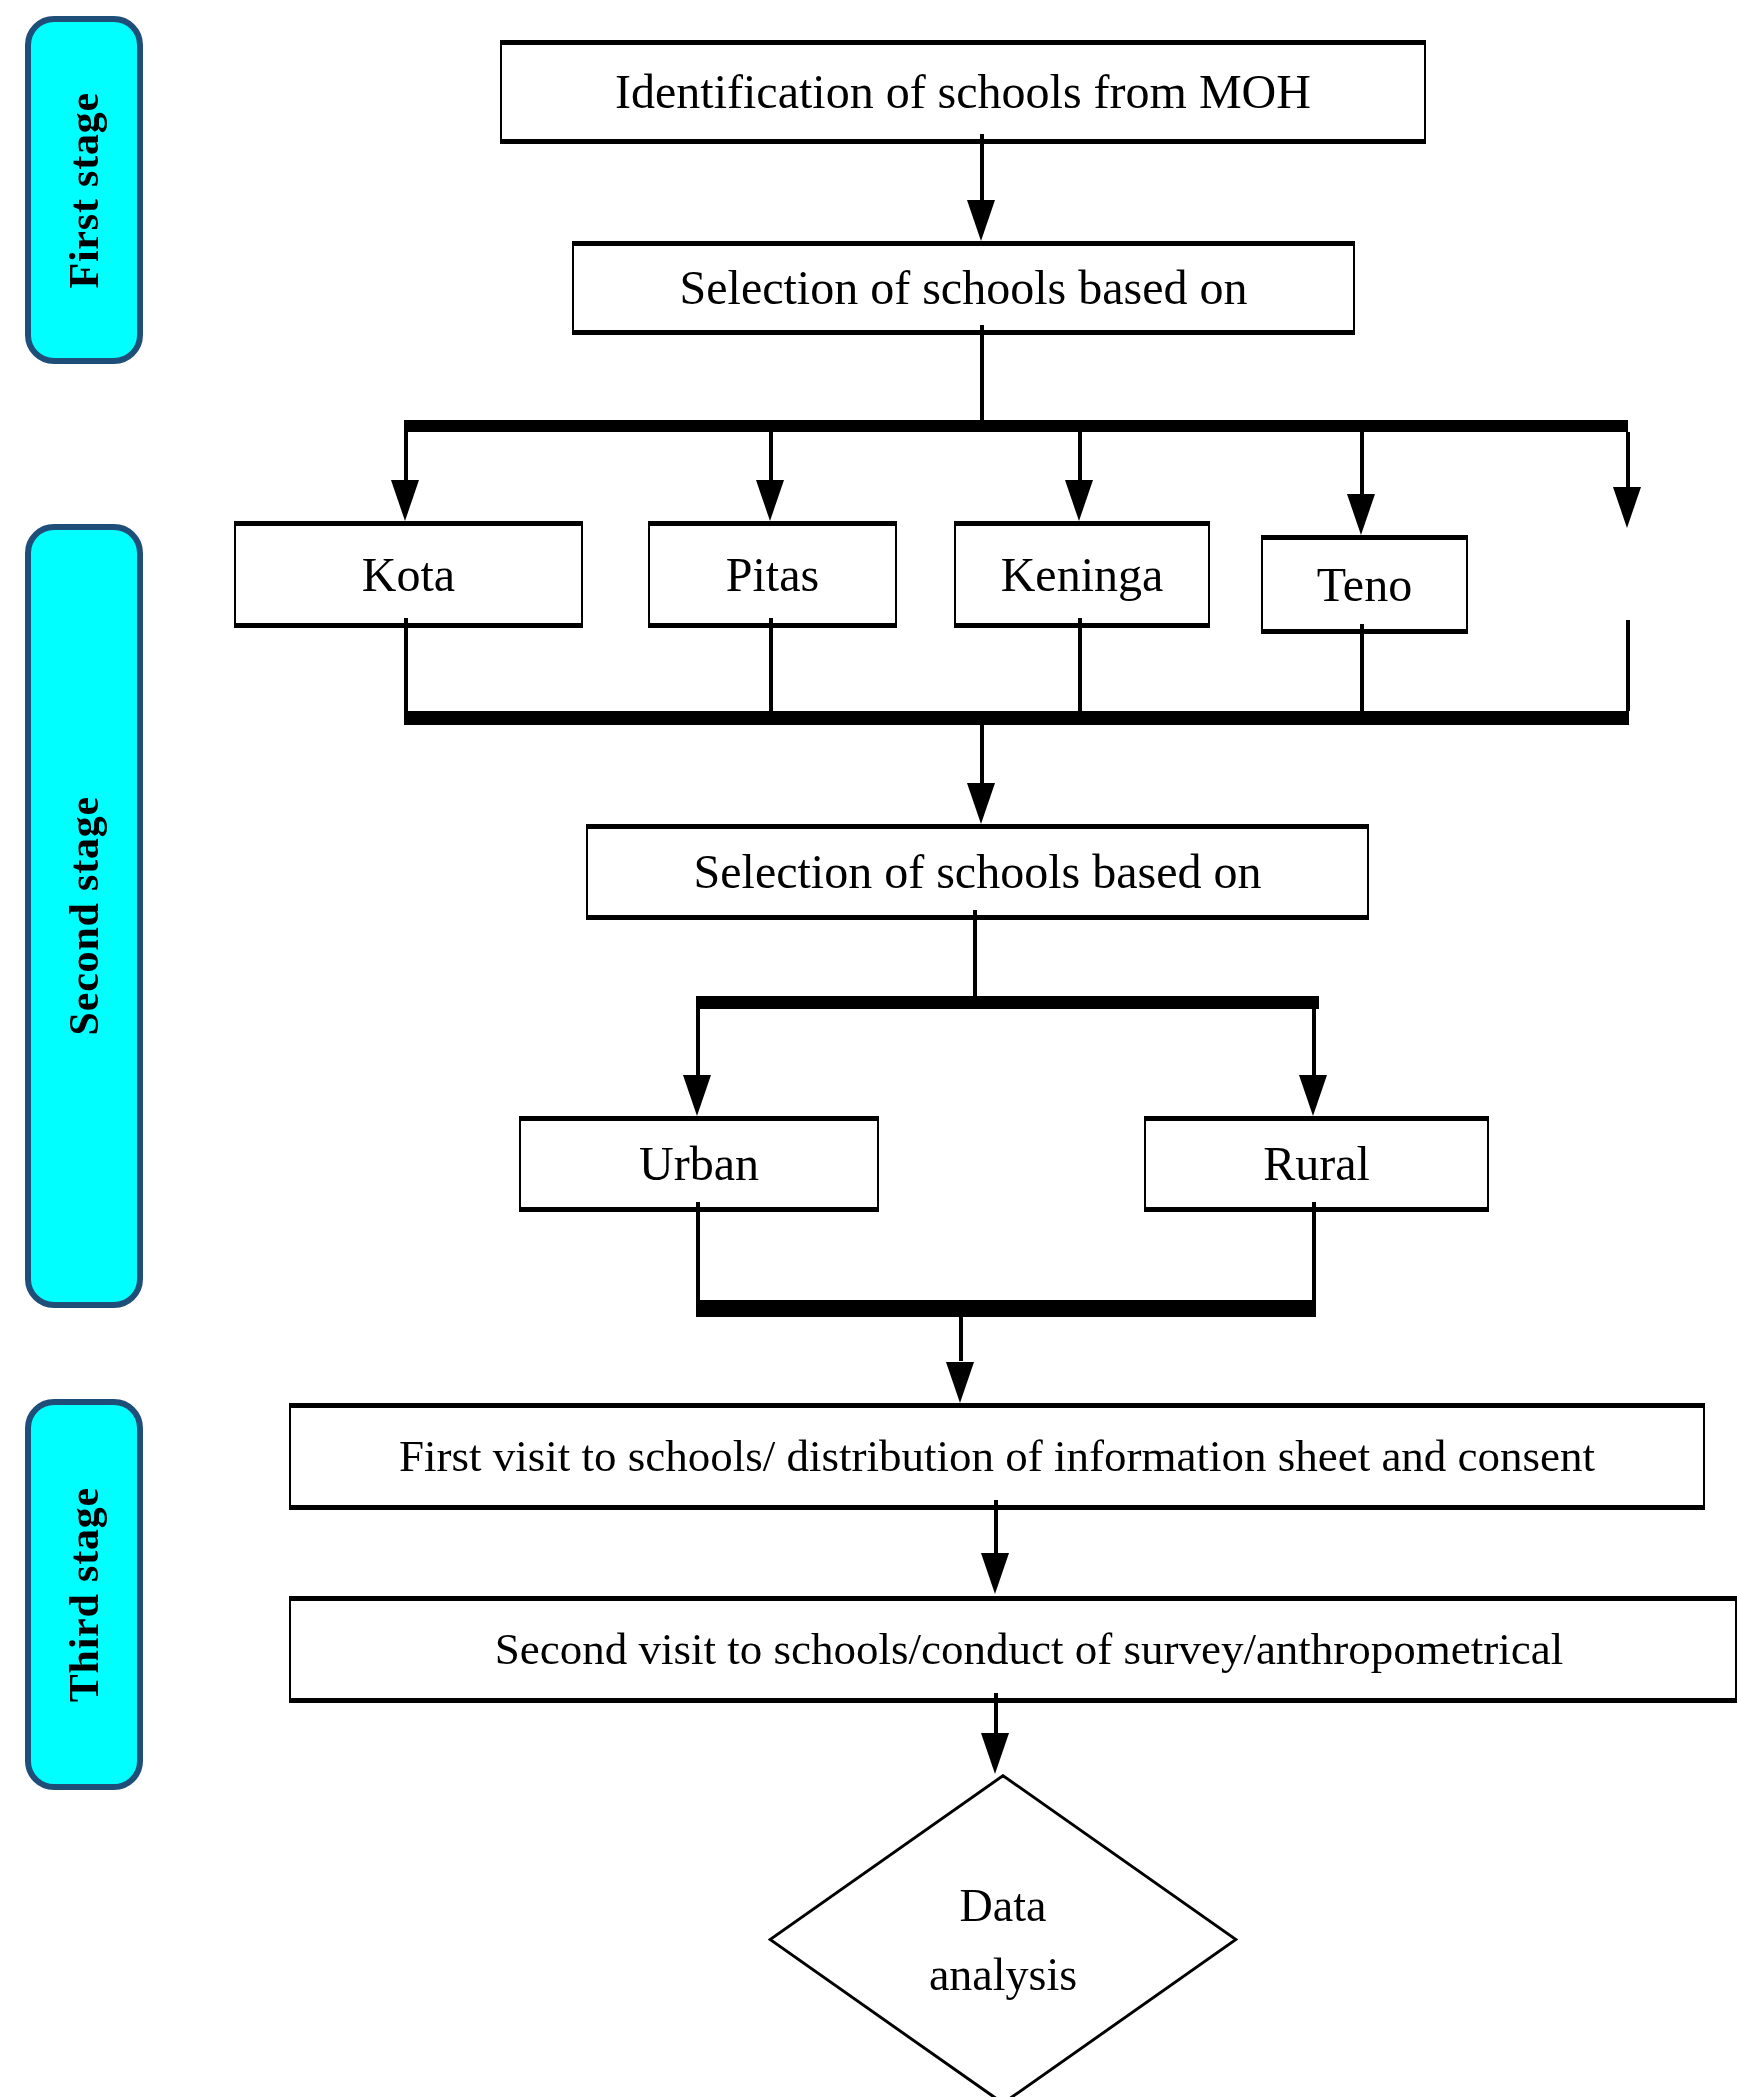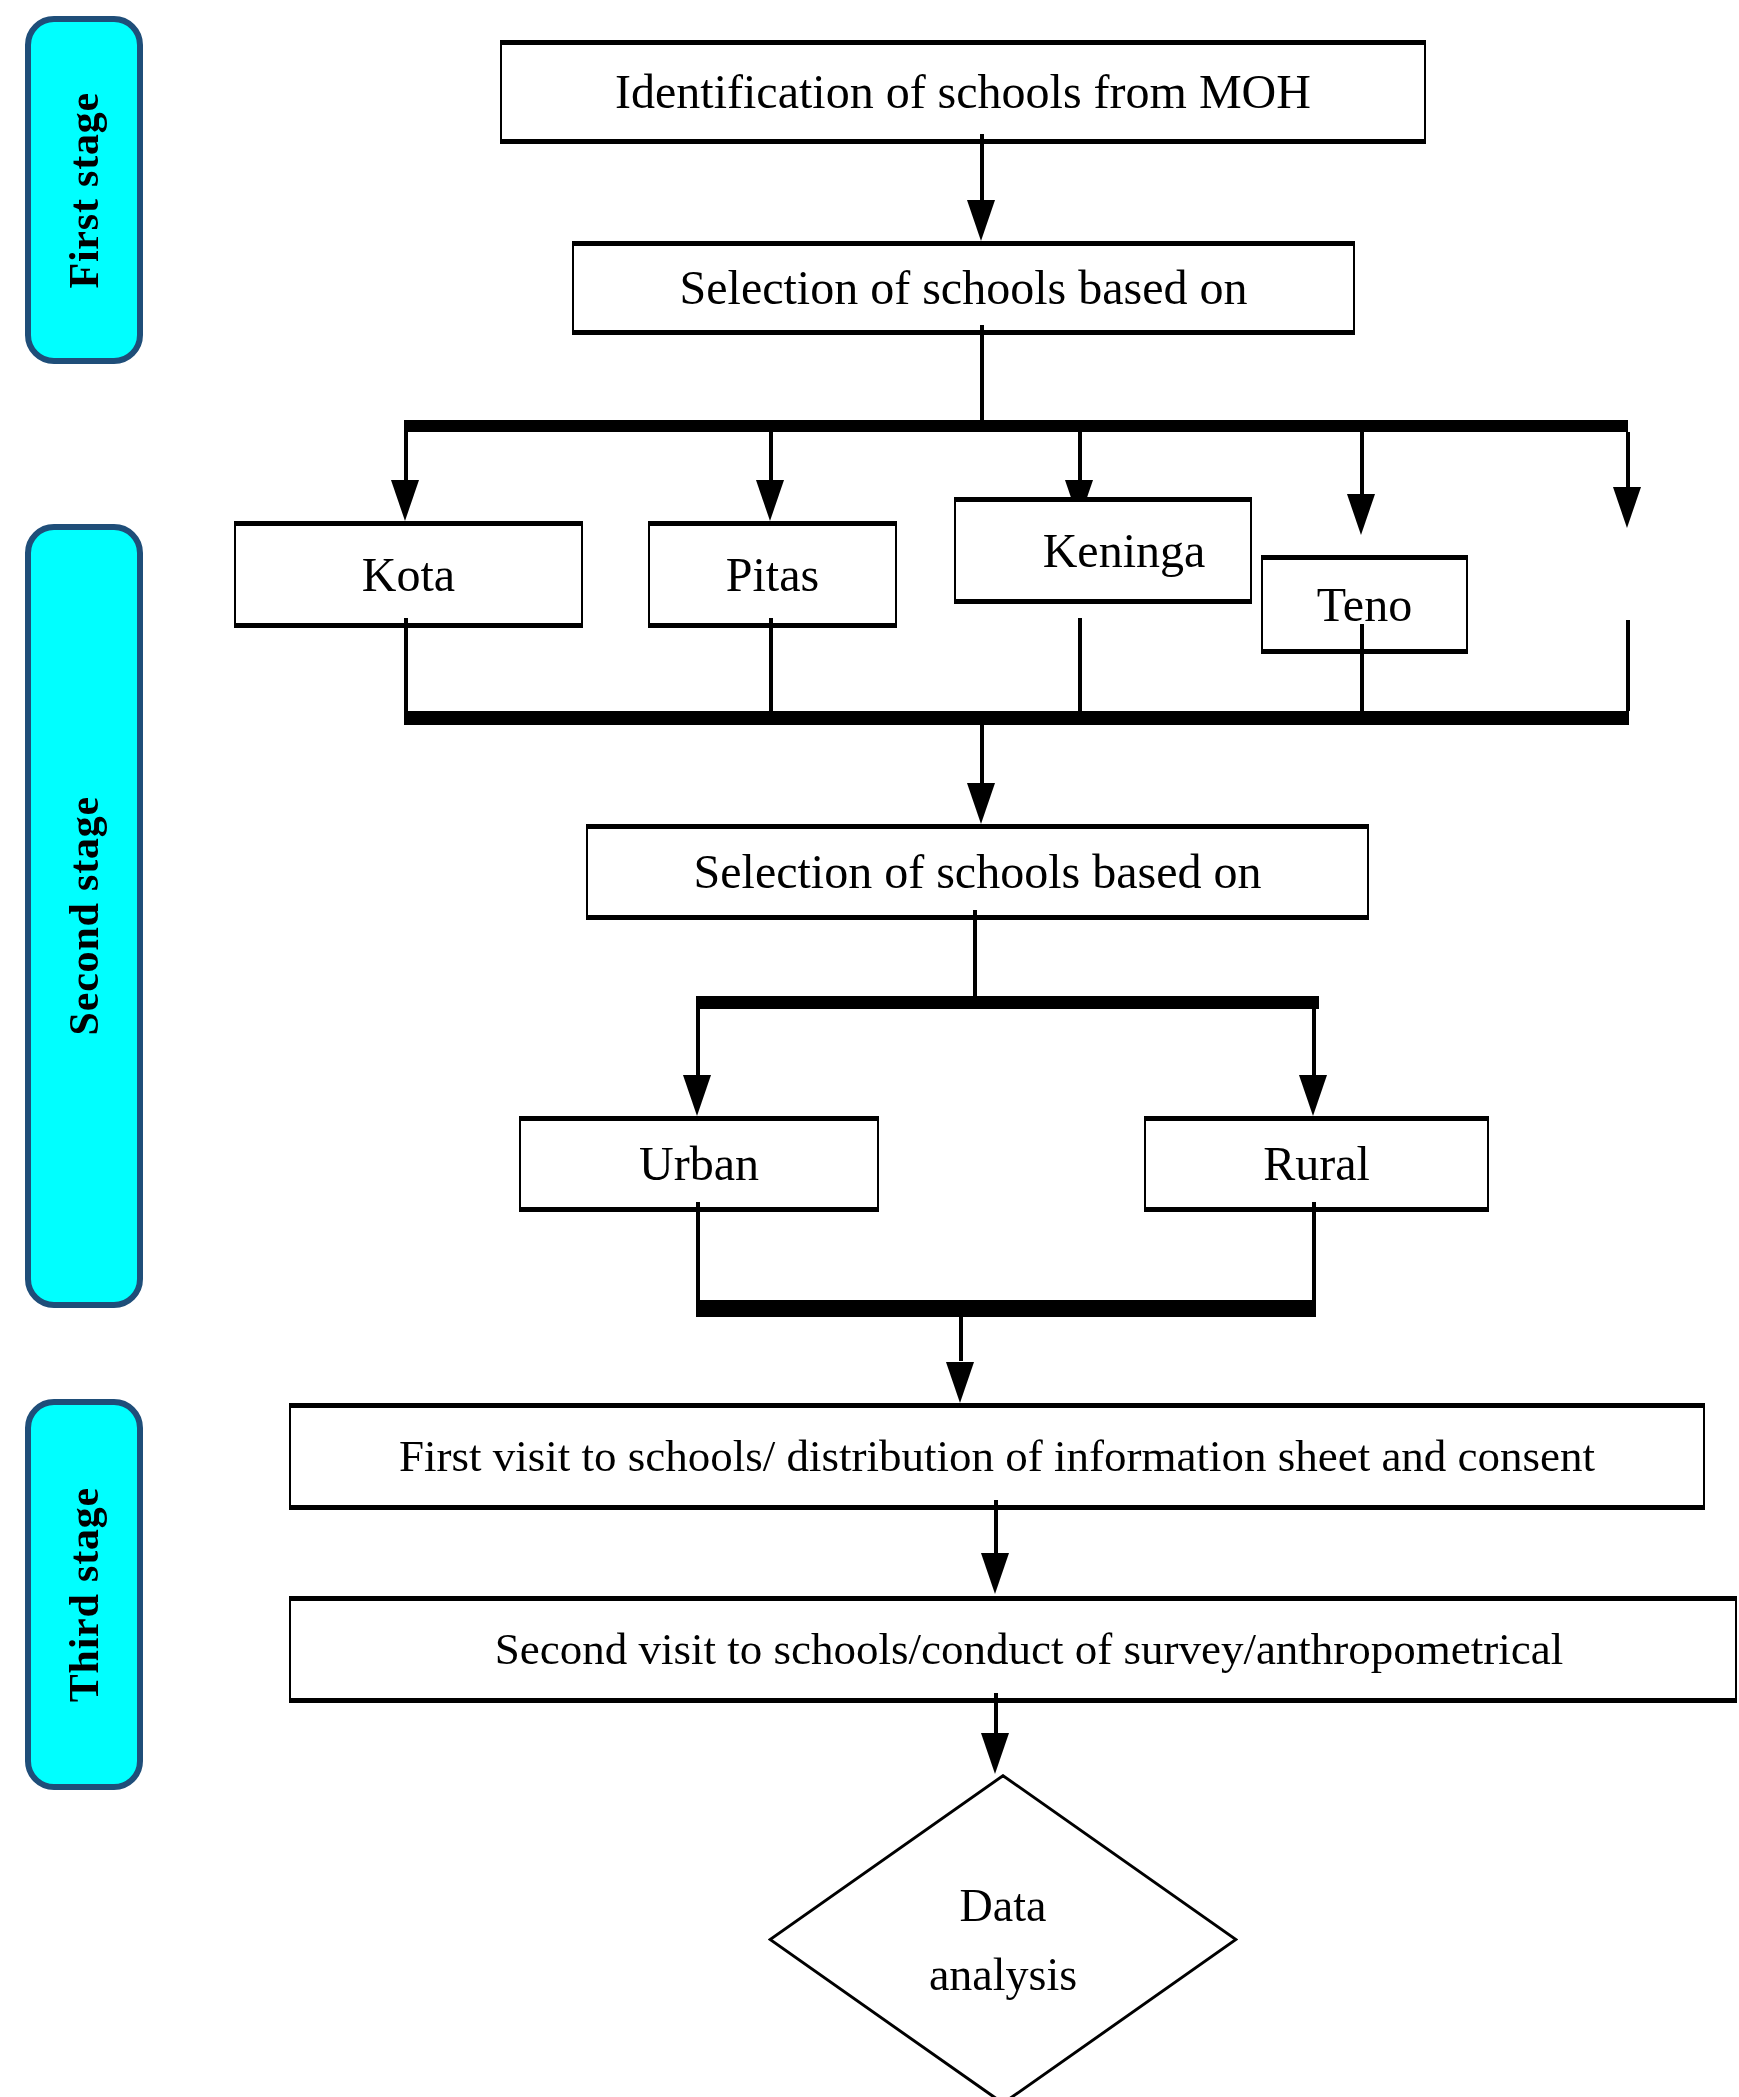--- a/index.html
+++ b/index.html
@@ -110,24 +110,24 @@
   <div class="arrow-down" style="left:1347px; top:494px;"></div>
   <div class="vline" style="left:1626px; top:432px; height:55px;"></div>
   <div class="arrow-down" style="left:1613px; top:487px;"></div>
 
   <div class="fbox" style="left:234px; top:521px; width:345px; height:97px;">
     <span>Kota</span>
   </div>
   <div class="fbox" style="left:648px; top:521px; width:245px; height:97px;">
     <span>Pitas</span>
   </div>
-  <div class="fbox" style="left:954px; top:497px; width:252px; height:97px;padding-left:42px;">
+  <div class="fbox" style="left:954px; top:521px; width:252px; height:97px;">
     <span>Keninga</span>
   </div>
-  <div class="fbox" style="left:1261px; top:535px; width:203px; height:89px;margin-top:20px;">
+  <div class="fbox" style="left:1261px; top:535px; width:203px; height:89px;">
     <span>Teno</span>
   </div>
 
   <div class="vline" style="left:404px; top:618px; height:93px;"></div>
   <div class="vline" style="left:769px; top:618px; height:93px;"></div>
   <div class="vline" style="left:1078px; top:618px; height:93px;"></div>
   <div class="vline" style="left:1360px; top:624px; height:87px;"></div>
   <div class="vline" style="left:1626px; top:620px; height:91px;"></div>
   <div class="hbar" style="left:404px; top:711px; width:1225px; height:14.3px;"></div>
   <div class="vline" style="left:980px; top:725px; height:58px;"></div>

